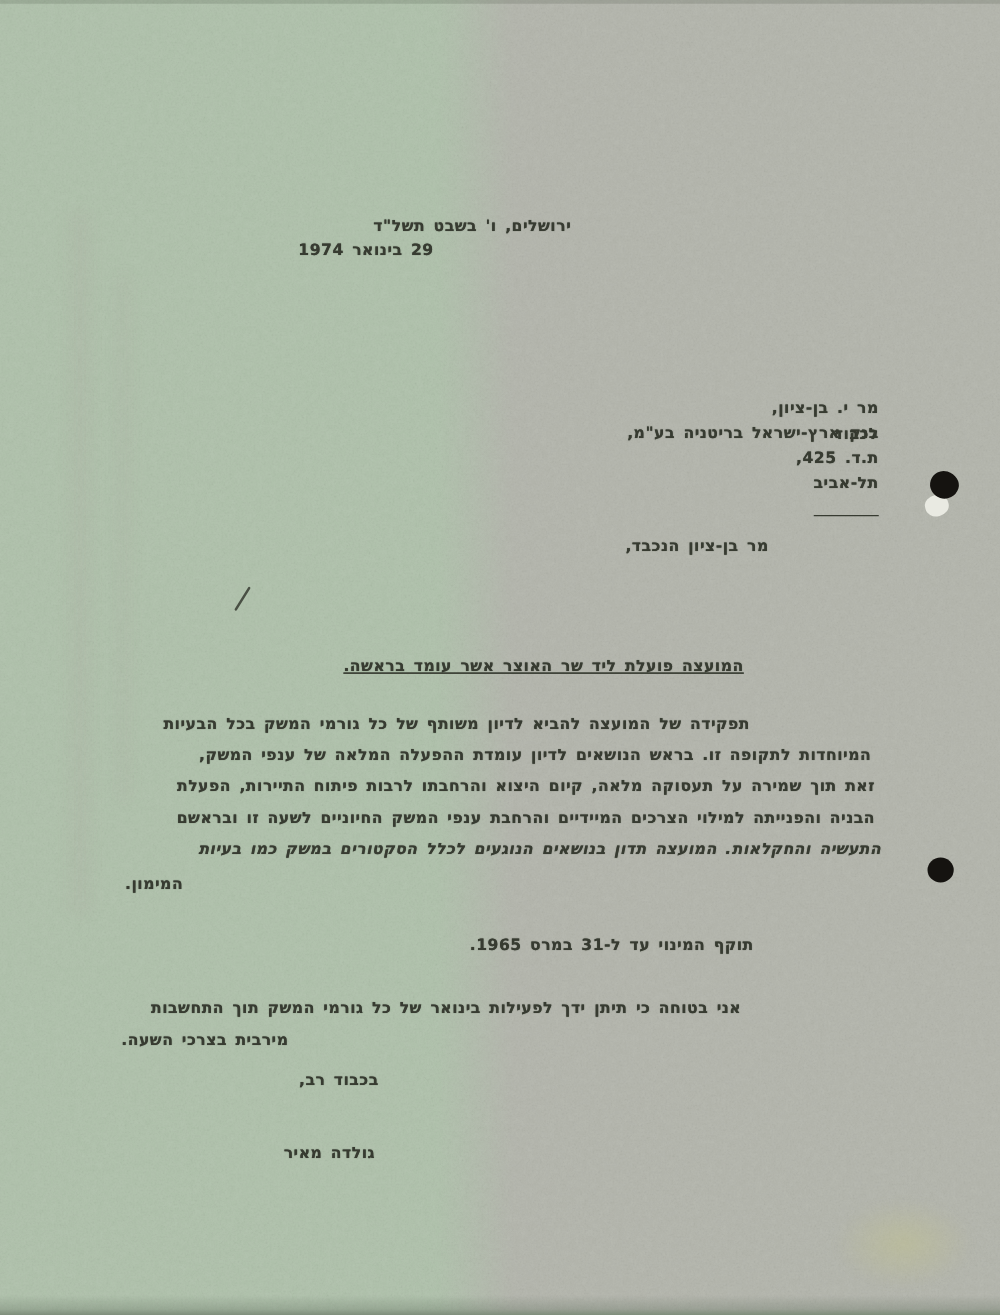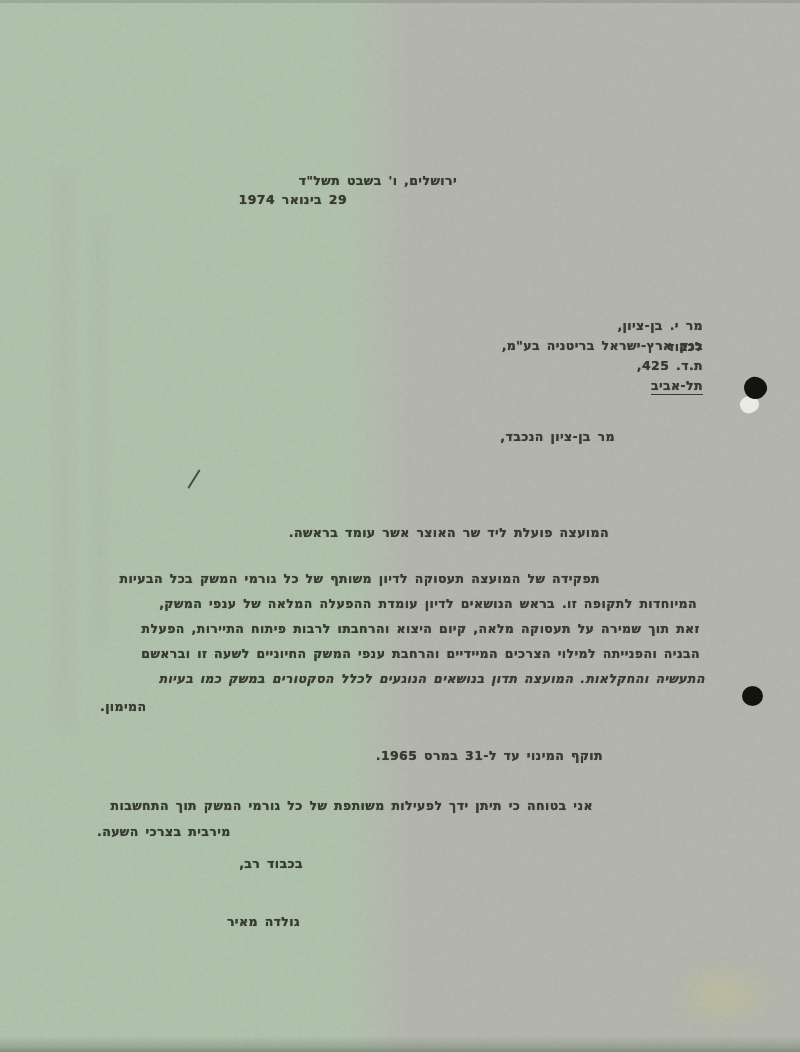--- a/index.html
+++ b/index.html
@@ -38,32 +38,32 @@
   }
   
   .text-layer{position:absolute;inset:0;direction:rtl;}
   .ln{
     position:absolute;white-space:nowrap;
     color:var(--ink,#373b31);
     font-size:12.5px;font-weight:bold;
     letter-spacing:0.4px;word-spacing:2px;
     text-shadow:0 0 0.7px rgba(45,50,40,0.85);
   }
-  .underlined{border-bottom:1.5px solid var(--ink,#373b31);padding-bottom:1px;}
+  .underlined{border-bottom:1.5px solid var(--ink,#373b31);padding-bottom:19px;}
   
   .dateline1{top:173px;right:343px;}
   .dateline2{top:192px;right:453px;}
   .addr1{top:298px;right:97px;margin-top:41px;}
   .addr2{top:318px;right:97px;}
   .addr3{top:338px;right:97px;}
   .addr4{top:358px;right:97px;}
   .addr5{top:378px;right:97px;}
   .salutation{top:429px;right:185px;}
   .p1{top:470px;right:207px;}
-  .p2{top:525px;right:191px;}
+  .p2{top:525px;right:205px;text-decoration:underline;}
   .p3l1{top:571px;right:200px;}
   .p3l2{top:596px;right:103px;margin-left:35px;}
   .p3l3{top:621px;right:100px;}
   .p3l4{top:646px;right:100px;}
   .p3l5{top:671px;right:95px;font-style:italic;}
   .p3l6{top:699px;left:100px;right:auto;}
   .validity{top:748px;right:197px;}
   .p5l1{top:798px;right:207px;}
   .p5l2{top:824px;left:97px;right:auto;}
   .closing{top:856px;right:497px;margin-left:33px;}
@@ -124,30 +124,30 @@
     <div class="ln addr1">לכבוד</div>
     <div class="ln addr2">מר י. בן-ציון,</div>
     <div class="ln addr3">בנק ארץ-ישראל בריטניה בע"מ,</div>
     <div class="ln addr4">ת.ד. 425,</div>
     <div class="ln addr5 underlined">תל-אביב</div>
 
     <div class="ln salutation">מר בן-ציון הנכבד,</div>
 
     <div class="ln p2">המועצה פועלת ליד שר האוצר אשר עומד בראשה.</div>
 
-    <div class="ln p3l1">תפקידה של המועצה תעסוקה לדיון משותף של כל גורמי המשק בכל הבעיות</div>
+    <div class="ln p3l1">תפקידה של המועצה להביא לדיון משותף של כל גורמי המשק בכל הבעיות</div>
     <div class="ln p3l2">המיוחדות לתקופה זו.  בראש הנושאים לדיון עומדת ההפעלה המלאה של ענפי המשק,</div>
     <div class="ln p3l3">זאת תוך שמירה על תעסוקה מלאה, קיום היצוא והרחבתו לרבות פיתוח התיירות, הפעלת</div>
     <div class="ln p3l4">הבניה והפנייתה למילוי הצרכים המיידיים והרחבת ענפי המשק החיוניים לשעה זו ובראשם</div>
     <div class="ln p3l5">התעשיה והחקלאות.  המועצה תדון בנושאים הנוגעים לכלל הסקטורים במשק כמו בעיות</div>
     <div class="ln p3l6">המימון.</div>
 
     <div class="ln validity">תוקף המינוי עד ל-31 במרס 1965.</div>
 
-    <div class="ln p5l1">אני בטוחה כי תיתן ידך לפעילות משותפת של כל גורמי המשק תוך התחשבות</div>
+    <div class="ln p5l1">אני בטוחה כי תיתן ידך לפעילות בינואר של כל גורמי המשק תוך התחשבות</div>
     <div class="ln p5l2">מירבית בצרכי השעה.</div>
 
     <div class="ln closing">בכבוד רב,</div>
     <div class="ln signature">גולדה מאיר</div>
   </div>
 
   <div class="pen-stroke"></div>
   <div class="punch1-white"></div>
   <div class="punch1-black"></div>
   <div class="punch2-black"></div>

